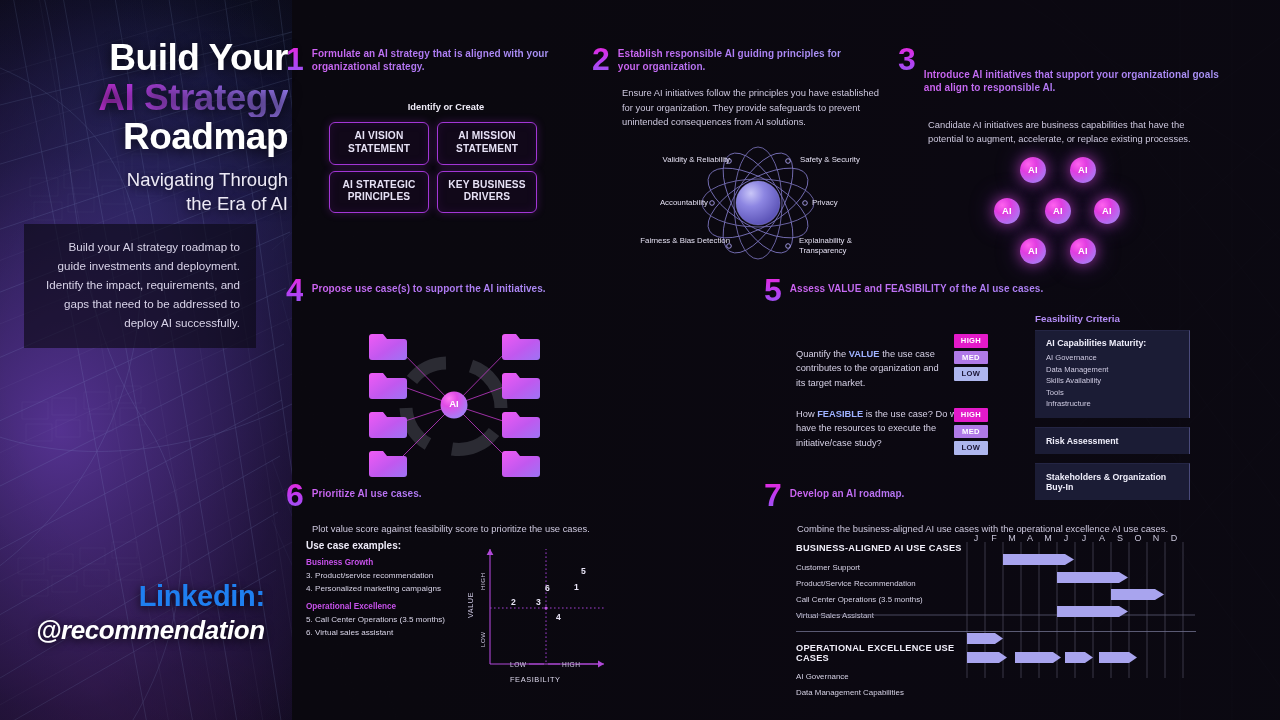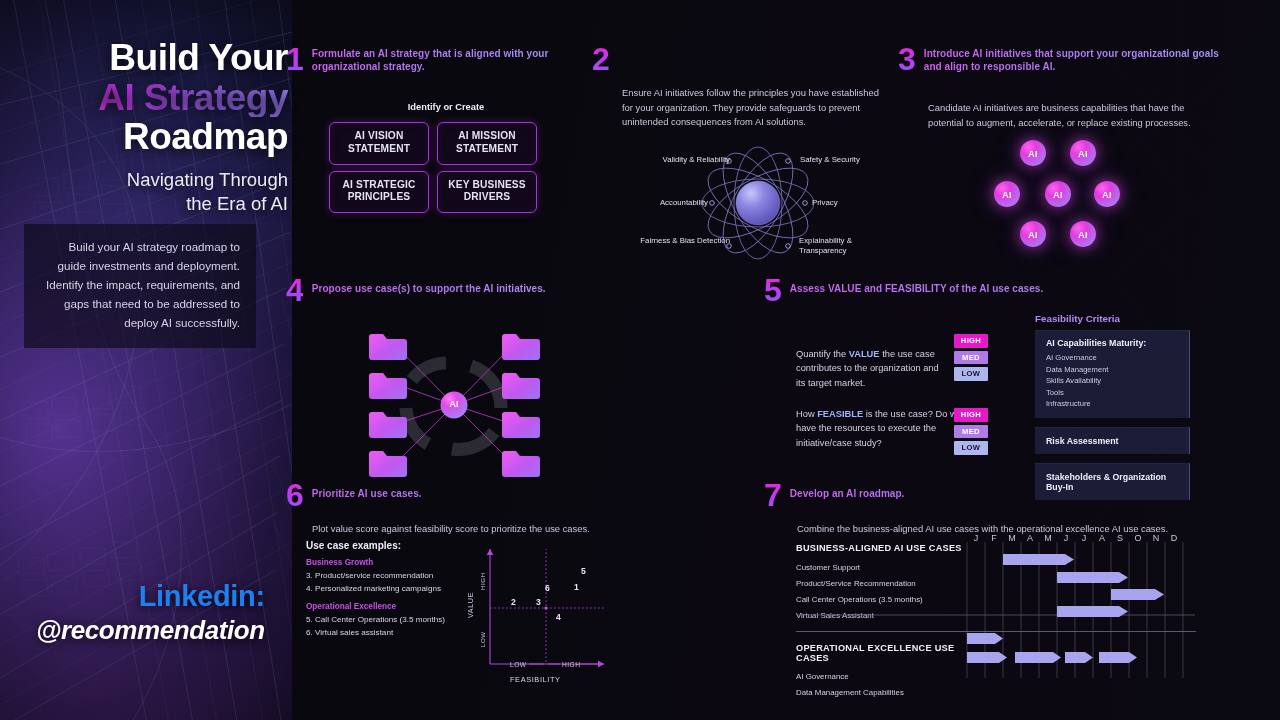--- a/index.html
+++ b/index.html
@@ -307,20 +307,21 @@
       </div>
     <div class="kbox">
         <span>KEY BUSINESS DRIVERS</span>
       </div>
   </div>
 </div>
 
 <div class="sec" style="left:592px; top:48px; width:300px;">
   <div class="sec-head">
     <div class="num">2</div>
+    <div class="head-txt" style="width:230px;">Establish responsible AI guiding principles for your organization.</div>
   </div>
   <div class="desc" style="margin-top:9px; margin-left:30px; width:262px;">Ensure AI initiatives follow the principles you have established for your organization. They provide safeguards to prevent unintended consequences from AI solutions.</div>
 
   <div style="position:relative; margin-top:12px; height:130px;">
     <svg width="300" height="130" viewBox="0 0 300 130">
       <defs>
         <radialGradient id="nuc" cx="34%" cy="28%" r="72%">
           <stop offset="0%" stop-color="#c9c6f8"></stop>
           <stop offset="42%" stop-color="#8d86e2"></stop>
           <stop offset="100%" stop-color="#5d55b8"></stop>
@@ -350,21 +351,21 @@
     <div class="alabel" style="left:36px; top:57px; width:80px; text-align:right;">Accountability</div>
     <div class="alabel" style="left:220px; top:57px; width:80px;">Privacy</div>
     <div class="alabel" style="left:42px; top:95px; width:96px; text-align:right;">Fairness &amp; Bias Detection</div>
     <div class="alabel" style="left:207px; top:95px; width:84px;">Explainability &amp; Transparency</div>
   </div>
 </div>
 
 <div class="sec" style="left:898px; top:48px; width:350px;">
   <div class="sec-head">
     <div class="num">3</div>
-    <div class="head-txt" style="width:310px;">Introduce AI initiatives that support your organizational goals and align to responsible AI.</div>
+    <div class="head-txt" style="width:310px;margin-top:21px;">Introduce AI initiatives that support your organizational goals and align to responsible AI.</div>
   </div>
   <div class="desc" style="margin-top:24px; margin-left:30px; width:272px;">Candidate AI initiatives are business capabilities that have the potential to augment, accelerate, or replace existing processes.</div>
 
   <div style="position:relative; height:130px; margin-top:10px;">
     <div class="aib" style="left:122px; top:0px;">
         <span>AI</span>
       </div>
     <div class="aib" style="left:172px; top:0px;">
         <span>AI</span>
       </div>

